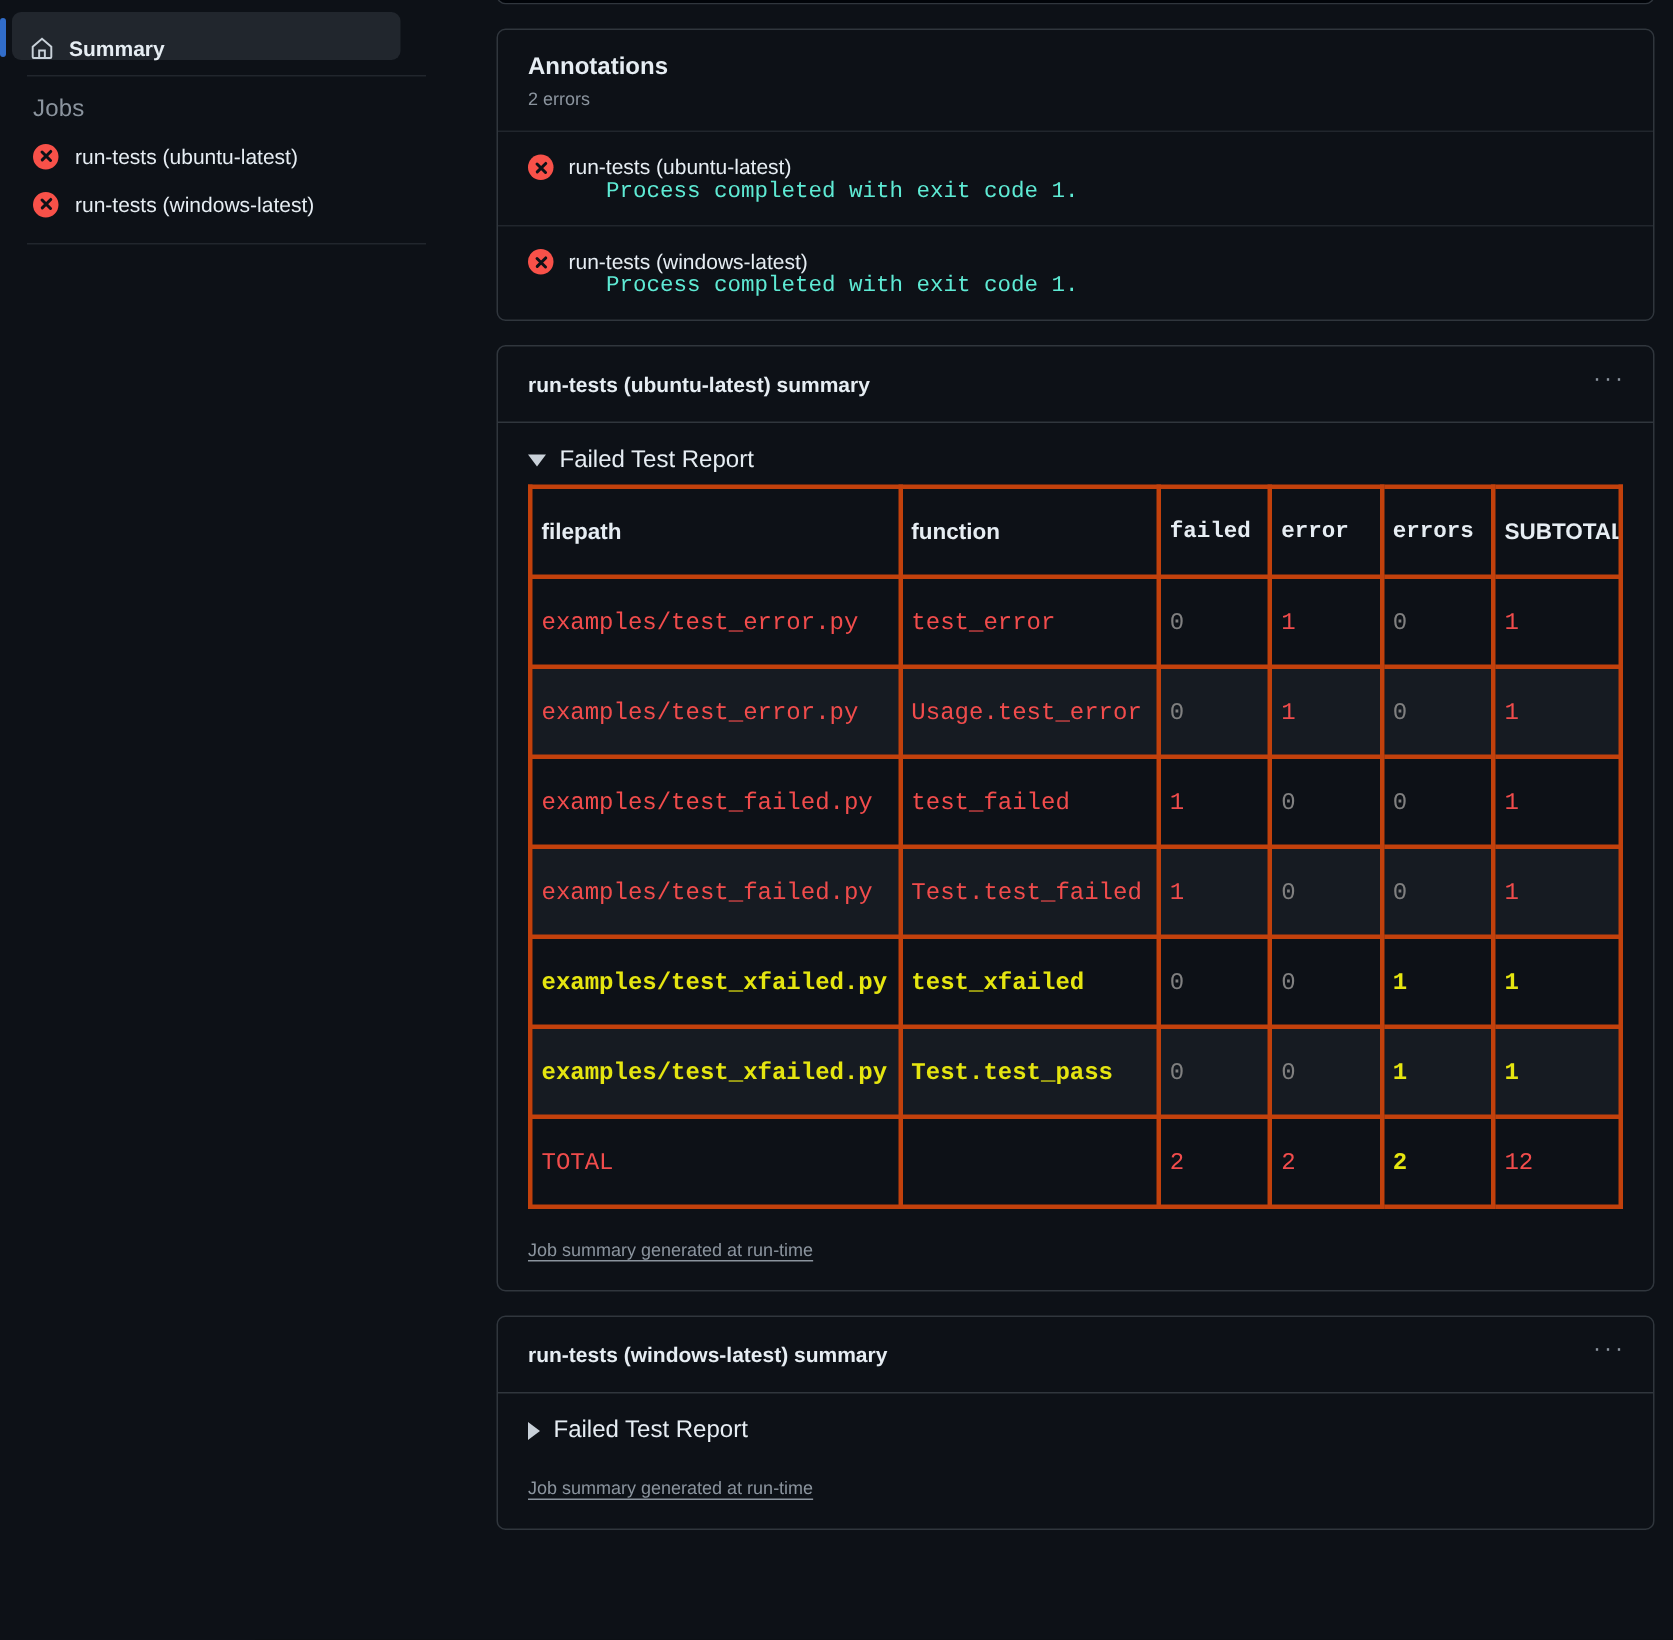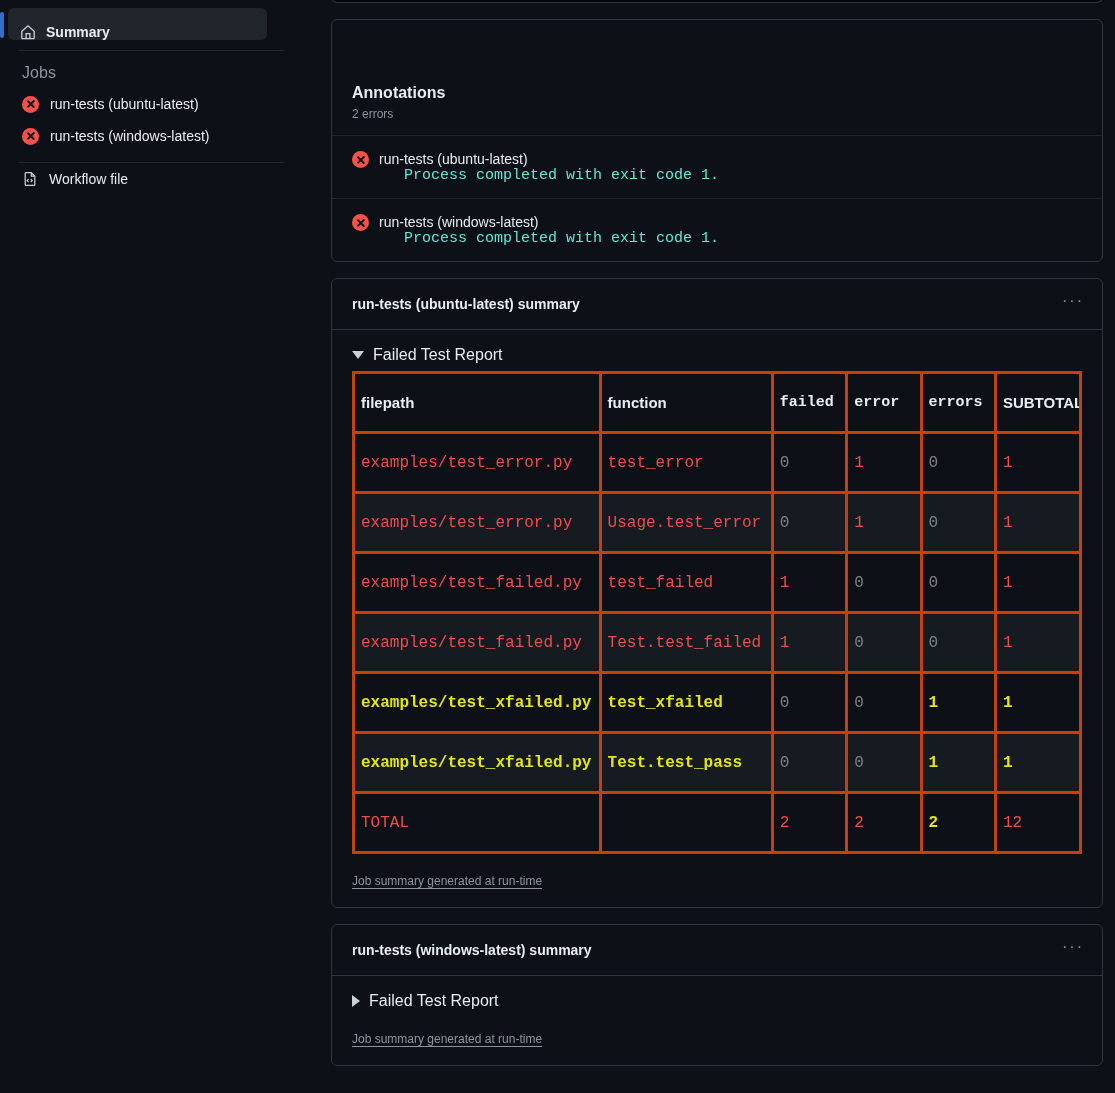--- a/index.html
+++ b/index.html
@@ -121,21 +121,21 @@
     background: #010409;
     border: 1px solid #30363d;
     border-top: none;
     border-radius: 0 0 6px 6px;
     position: relative;
     margin-bottom: 16px;
   }
 
   
   .ann-head { padding: 16px 16px 0 20px; }
-  .ann-title { font-size: 16px; font-weight: 700; color: #e6edf3; margin-top: 48px; }
+  .ann-title { font-size: 16px; font-weight: 700; color: #e6edf3; }
   .ann-count { font-size: 12px; color: #8b949e; margin-top: 5px; }
 
   .ann-row {
     display: flex;
     gap: 10px;
     padding: 14px 16px 14px 20px;
     border-top: 1px solid #21262d;
     margin-top: 14px;
   }
   .ann-row:first-of-type { border-top: none; margin-top: 12px; padding-top: 6px; }
@@ -267,31 +267,20 @@
 
     <div class="nav-item">
       <span class="xcircle"></span>
       <span class="label">run-tests (windows-latest)</span>
     </div>
 
     <div class="divider"></div>
 
 
 
-    <div class="nav-item">
-      <span class="ico">
-        <svg viewBox="0 0 16 16" width="16" height="16" fill="none" stroke="#c9d1d9" stroke-width="1.25">
-          <path d="M9.3 1.6H3.9a.7.7 0 0 0-.7.7v11.4a.7.7 0 0 0 .7.7h8.2a.7.7 0 0 0 .7-.7V5.2L9.3 1.6Z"></path>
-          <path d="M9.3 1.7v3.4h3.4"></path>
-          <path d="M6.6 8.1 5.1 9.6l1.5 1.5"></path>
-          <path d="M8.7 8.1l1.5 1.5-1.5 1.5"></path>
-        </svg>
-      </span>
-      <span class="label">Workflow file</span>
-    </div>
 
   </aside>
 
   <main class="main">
 
     <section class="graph-panel">
       
     </section>
 
     <section class="card">

